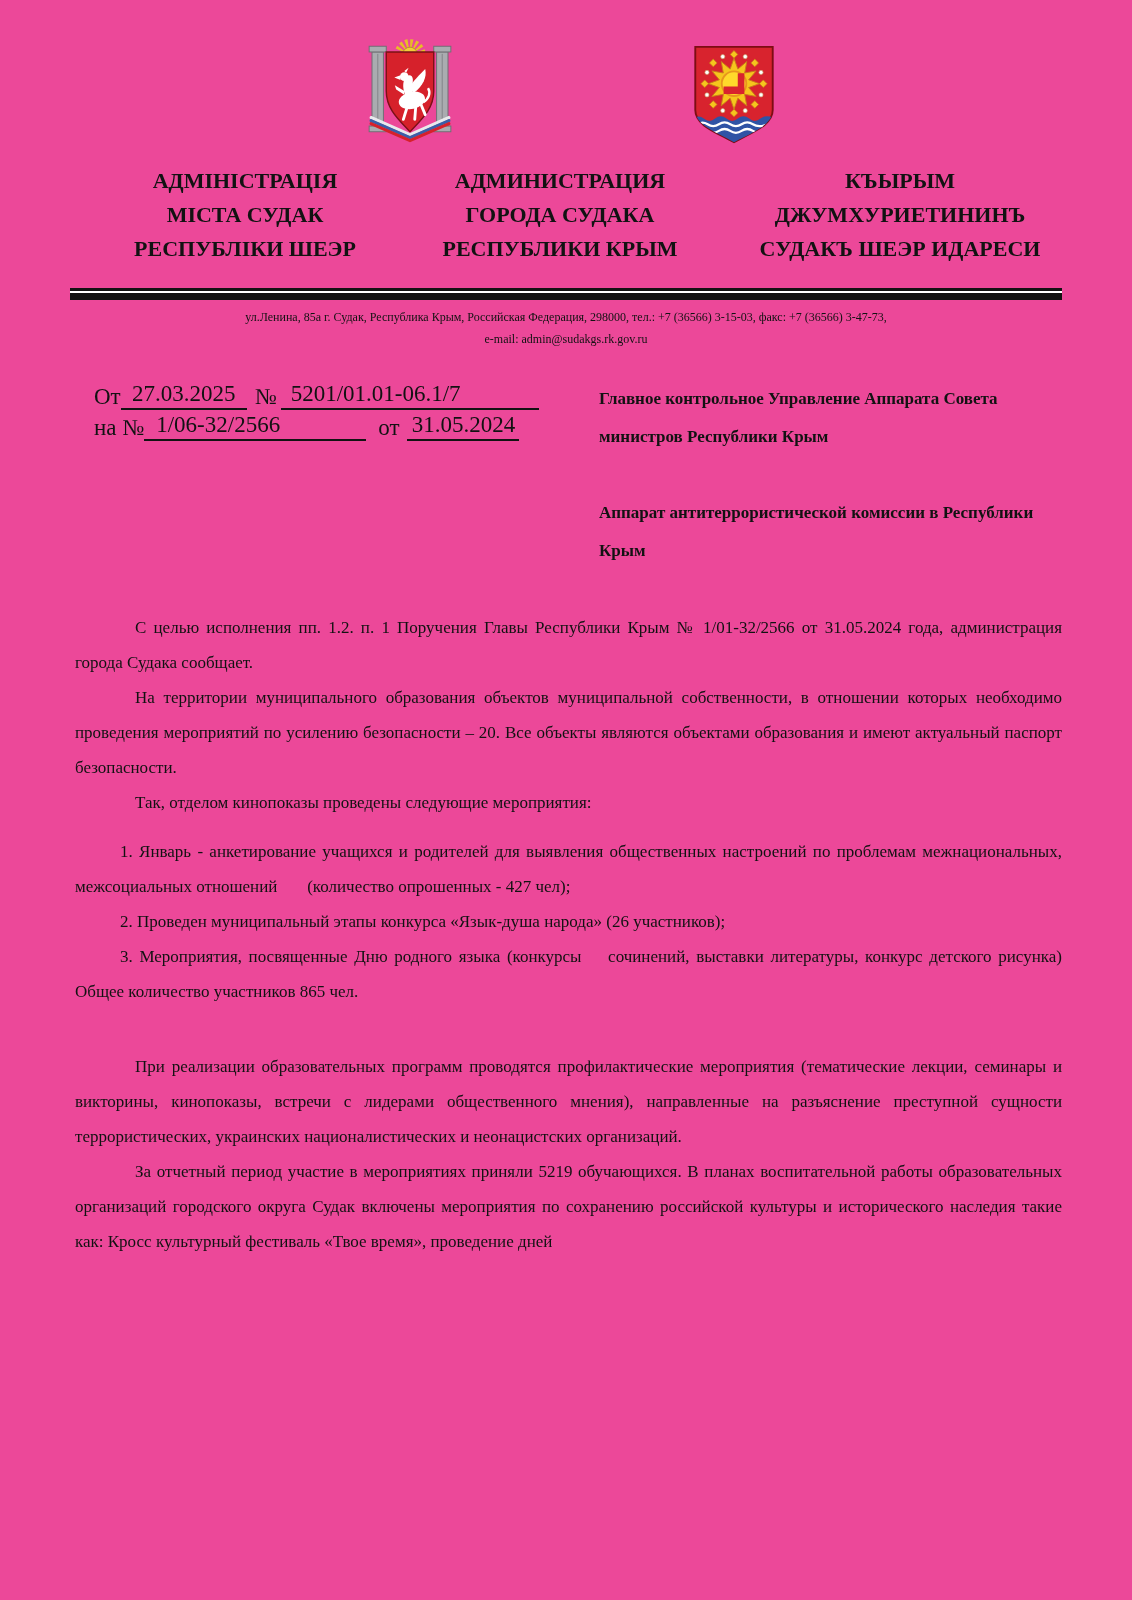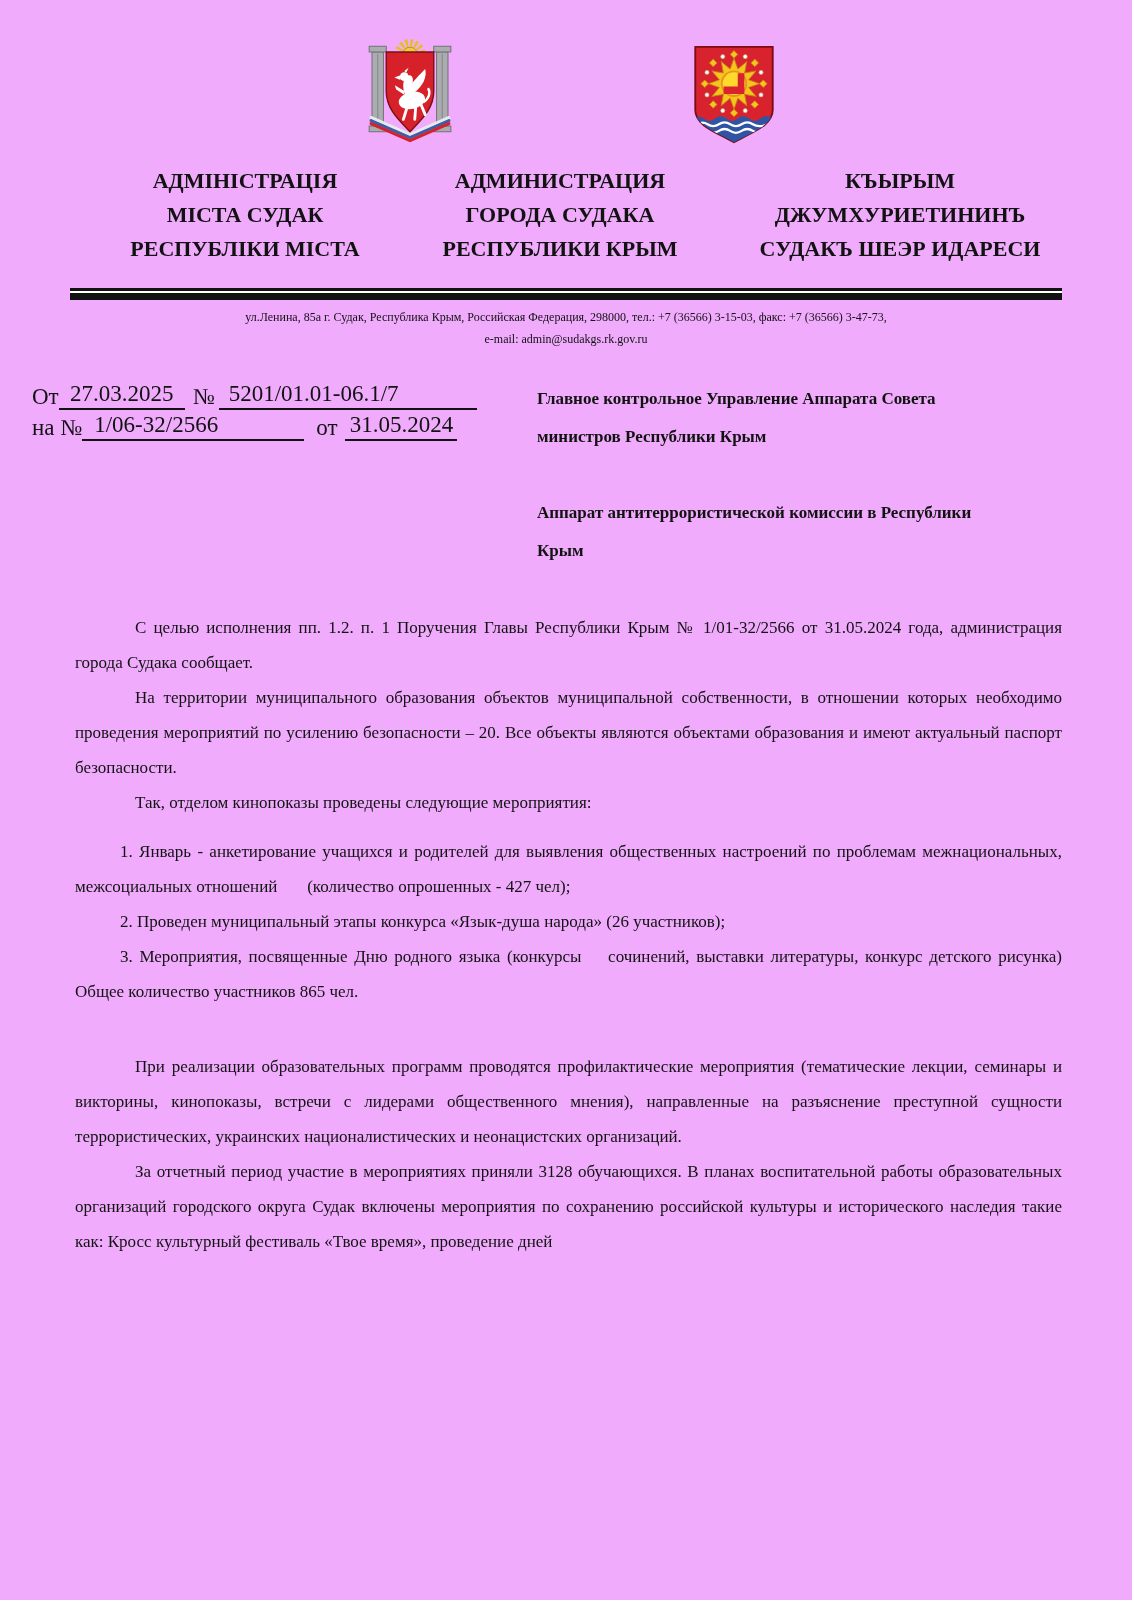--- a/index.html
+++ b/index.html
@@ -1,19 +1,19 @@
 <!DOCTYPE html>
 <html lang="ru"><head>
 <meta charset="utf-8">
 <style>
   html,body{margin:0;padding:0;background:#ffffff;}
   .page{
     position:relative;
     width:1132px;height:1600px;
-    background:#f0abfc;
+    background:#ec4899;
     font-family:"Liberation Serif","DejaVu Serif",serif;
     color:#121212;
     overflow:hidden;
   }
   
   .arms-row{position:relative;height:114px;margin-top:32px;}
   .arms-crimea{position:absolute;left:360px;top:0;width:100px;height:114px;}
   .arms-sudak{position:absolute;left:690px;top:12px;width:88px;height:102px;}
   .arms-crimea svg,.arms-sudak svg{display:block;width:100%;height:100%;}
 
@@ -24,21 +24,21 @@
   .org-col.c3{width:330px;margin-left:25px;}
 
   .divider{margin:22px 70px 0 70px;}
   .divider .t{height:3px;background:#121212;}
   .divider .g{height:2px;background:#ffffff;}
   .divider .b{height:7px;background:#121212;}
 
   .address{margin-top:6px;text-align:center;font-size:12px;line-height:22px;}
 
   
-  .ref-row{display:flex;margin:30px 60px 0 32px;}
+  .ref-row{display:flex;margin:30px 60px 0 94px;}
   .ref-block{width:440px;font-size:23px;}
   .ref-line{height:31px;white-space:nowrap;}
   .ul{display:inline-block;border-bottom:2px solid #121212;text-align:center;
       vertical-align:bottom;line-height:28px;}
   .ul.u-date1{width:126px;}
   .ul.u-num1{width:258px;text-align:left;padding-left:10px;box-sizing:border-box;}
   .ul.u-num2{width:222px;text-align:left;padding-left:12px;box-sizing:border-box;}
   .ul.u-date2{width:112px;}
   .ref-label{display:inline-block;}
   .lbl-ot2{margin:0 8px 0 12px;}
@@ -156,21 +156,21 @@
             <circle cx="72.6" cy="53.9" r="2.2"></circle>
         </g>
       </svg>
     </span>
   </div>
 
   <div class="org-columns">
     <div class="org-col c1">
       <div>АДМІНІСТРАЦІЯ</div>
       <div>МІСТА СУДАК</div>
-      <div>РЕСПУБЛІКИ МІСТА</div>
+      <div>РЕСПУБЛІКИ ШЕЭР</div>
     </div>
     <div class="org-col c2">
       <div>АДМИНИСТРАЦИЯ</div>
       <div>ГОРОДА СУДАКА</div>
       <div>РЕСПУБЛИКИ КРЫМ</div>
     </div>
     <div class="org-col c3">
       <div>КЪЫРЫМ</div>
       <div>ДЖУМХУРИЕТИНИНЪ</div>
       <div>СУДАКЪ ШЕЭР ИДАРЕСИ</div>
@@ -206,16 +206,16 @@
   </div>
 
   <div class="body-text">
     <p class="para">С целью исполнения пп. 1.2. п. 1 Поручения Главы Республики Крым № 1/01-32/2566 от 31.05.2024 года, администрация города Судака сообщает.</p>
     <p class="para">На территории муниципального образования объектов муниципальной собственности, в отношении которых необходимо проведения мероприятий по усилению безопасности – 20. Все объекты являются объектами образования и имеют актуальный паспорт безопасности.</p>
     <p class="para">Так, отделом кинопоказы проведены следующие мероприятия:</p>
     <p class="item gap-small">1. Январь - анкетирование учащихся и родителей для выявления общественных настроений по проблемам межнациональных, межсоциальных отношений &nbsp;&nbsp;&nbsp;&nbsp;&nbsp; (количество опрошенных - 427 чел);</p>
     <p class="item">2. Проведен муниципальный этапы конкурса «Язык-душа народа» (26 участников);</p>
     <p class="item">3. Мероприятия, посвященные Дню родного языка (конкурсы &nbsp;&nbsp; сочинений, выставки литературы, конкурс детского рисунка) Общее количество участников 865 чел.</p>
     <p class="para gap-big">При реализации образовательных программ проводятся профилактические мероприятия (тематические лекции, семинары и викторины, кинопоказы, встречи с лидерами общественного мнения), направленные на разъяснение преступной сущности террористических, украинских националистических и неонацистских организаций.</p>
-    <p class="para">За отчетный период участие в мероприятиях приняли 3128 обучающихся. В планах воспитательной работы образовательных организаций городского округа Судак включены мероприятия по сохранению российской культуры и исторического наследия такие как: Кросс культурный фестиваль «Твое время», проведение дней</p>
+    <p class="para">За отчетный период участие в мероприятиях приняли 5219 обучающихся. В планах воспитательной работы образовательных организаций городского округа Судак включены мероприятия по сохранению российской культуры и исторического наследия такие как: Кросс культурный фестиваль «Твое время», проведение дней</p>
   </div>
 
 </div>
 
 </body></html>

